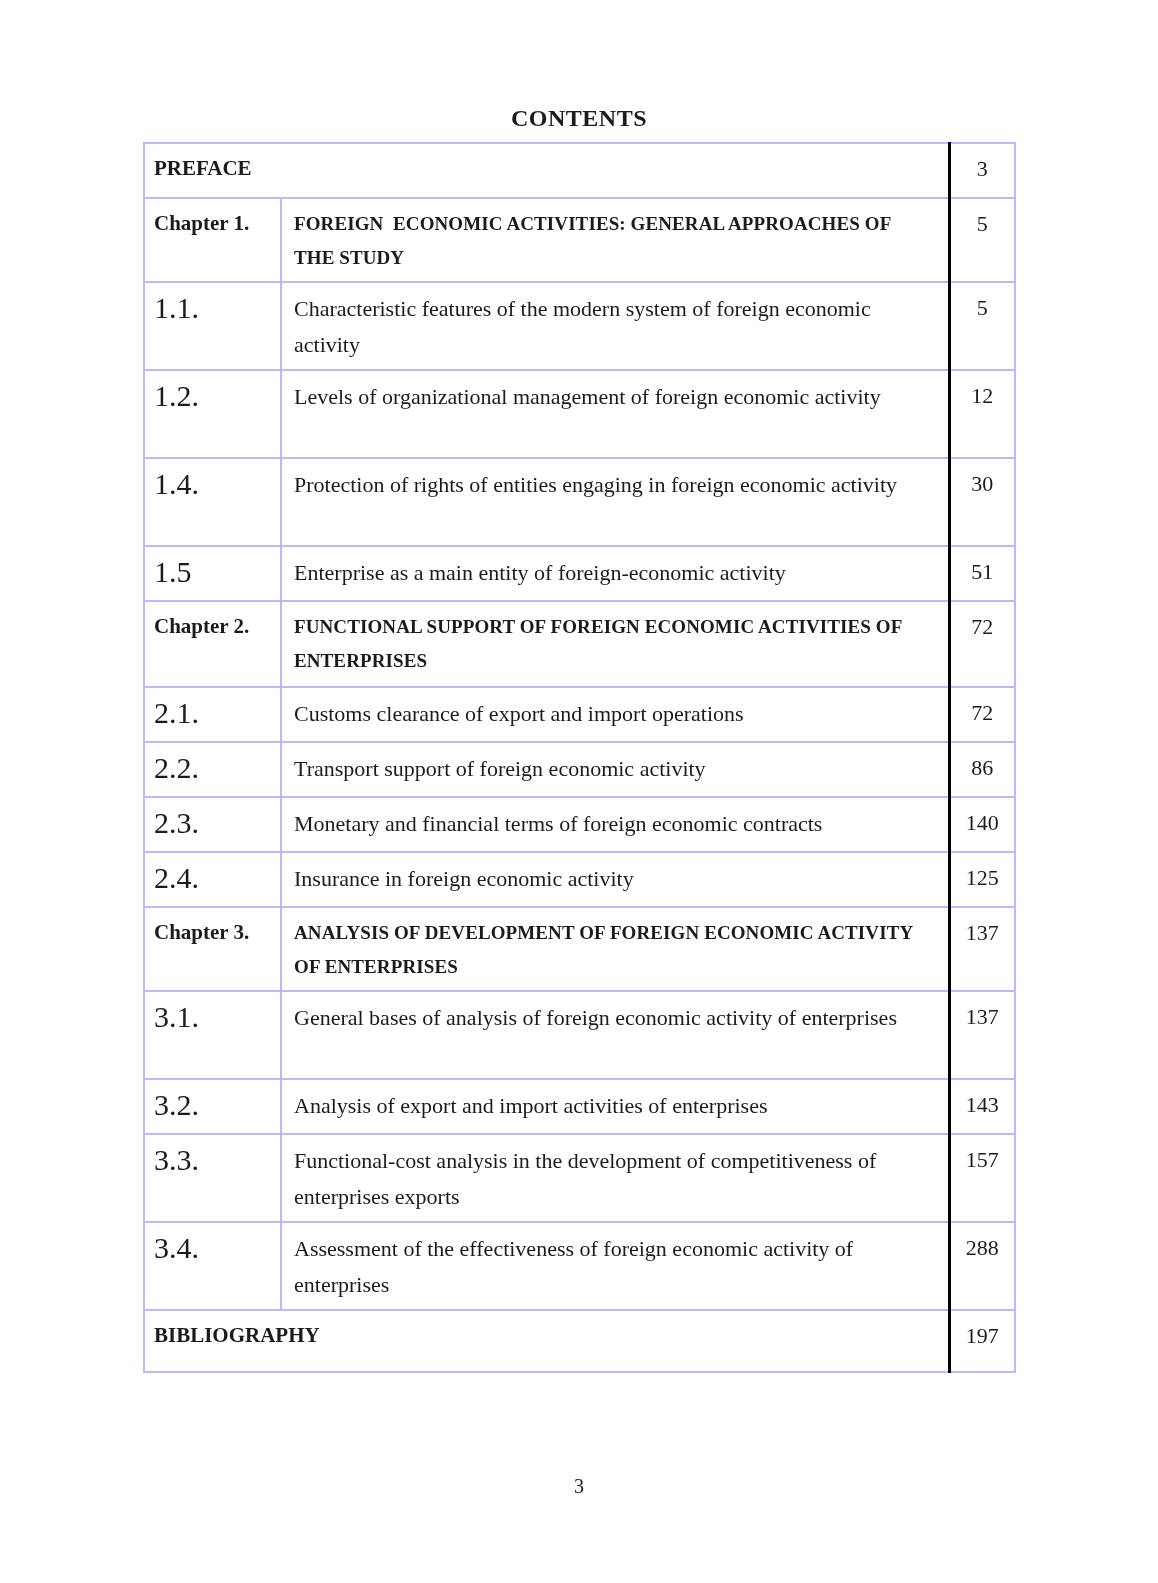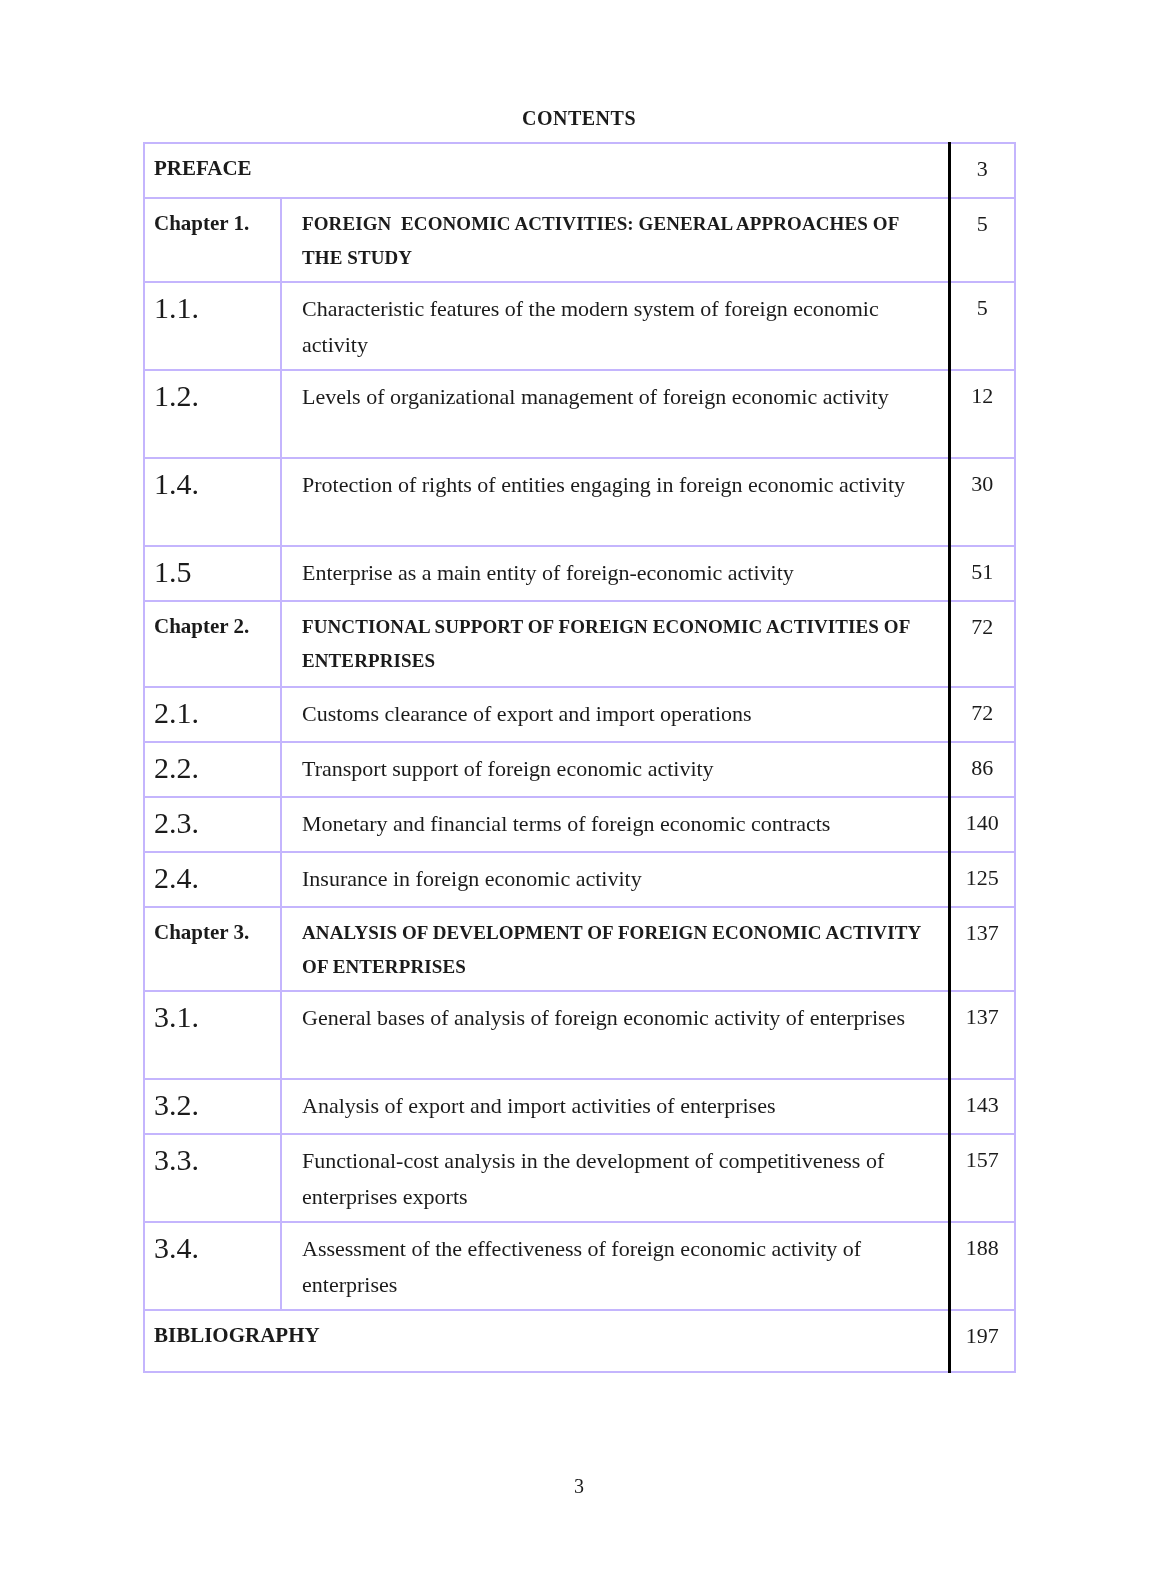--- a/index.html
+++ b/index.html
@@ -8,21 +8,21 @@
     width: 1158px;
     min-height: 1583px;
     position: relative;
     font-family: "Liberation Serif", "DejaVu Serif", serif;
     color: #1b1b1b;
   }
   .page-title {
     margin-top: 102px;
     margin-bottom: 8px;
     text-align: center;
-    font-size: 20px;
+    font-size: 24px;
     line-height: 32px;
     font-weight: bold;
     letter-spacing: 0.5px;
   }
   table.toc {
     border-collapse: collapse;
     table-layout: fixed;
     width: 871px;
     margin-left: 143px;
     border: 2px solid #000;
@@ -36,21 +36,21 @@
     padding: 8px 10px 6px 9px;
   }
   td.page-cell {
     border-left: 3px solid #000;
     text-align: center;
     font-size: 22px;
     line-height: 32px;
     padding: 9px 2px 6px 2px;
   }
   td.label-cell { font-size: 30px; line-height: 34px; }
-  td.title-cell { font-size: 22px; line-height: 36px; padding-left: 20px; }
+  td.title-cell { font-size: 22px; line-height: 36px; padding-left: 12px; }
   td.title-cell .title, td .merged-label, td .label { white-space: pre-wrap; }
   tr.row-chapter td.label-cell,
   td.merged-cell {
     font-weight: bold;
     font-size: 21px;
     line-height: 33px;
   }
   tr.row-chapter td.title-cell {
     font-weight: bold;
     font-size: 19px;
@@ -157,21 +157,21 @@
       <td class="page-cell">143</td>
     </tr>
     <tr class="row-section h-double">
       <td class="label-cell"><span class="label">3.3.</span></td>
       <td class="title-cell"><span class="title">Functional-cost analysis in the development of competitiveness of enterprises exports</span></td>
       <td class="page-cell">157</td>
     </tr>
     <tr class="row-section h-double">
       <td class="label-cell"><span class="label">3.4.</span></td>
       <td class="title-cell"><span class="title">Assessment of the effectiveness of foreign economic activity of enterprises</span></td>
-      <td class="page-cell">188</td>
+      <td class="page-cell">288</td>
     </tr>
     <tr class="row-merged h-bib">
       <td class="merged-cell" colspan="2"><span class="merged-label">BIBLIOGRAPHY</span></td>
       <td class="page-cell">197</td>
     </tr>
   </tbody>
 </table>
 
 <div class="footer-page-number">3</div>
 

